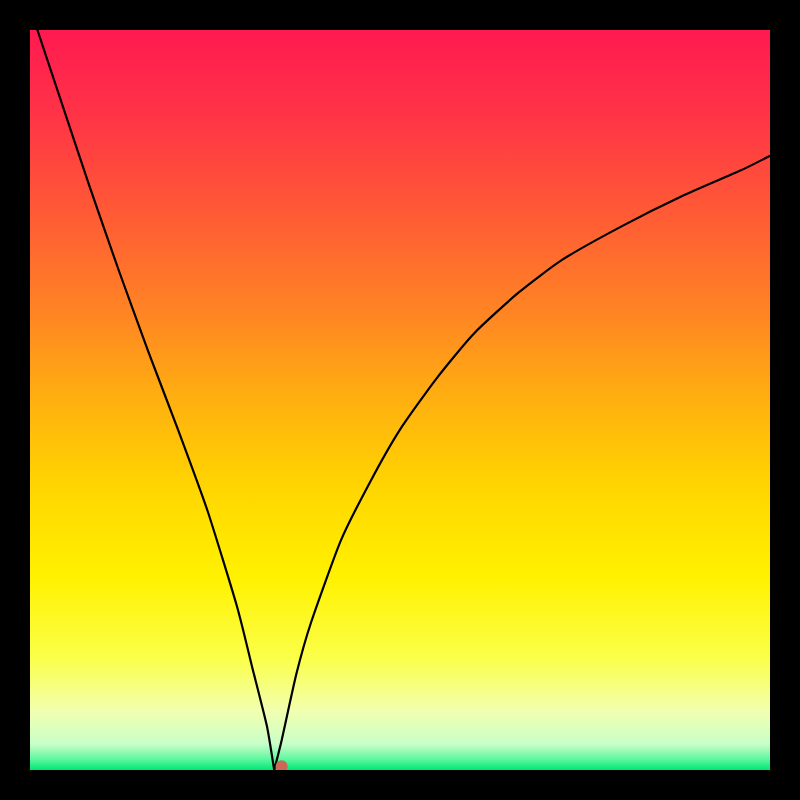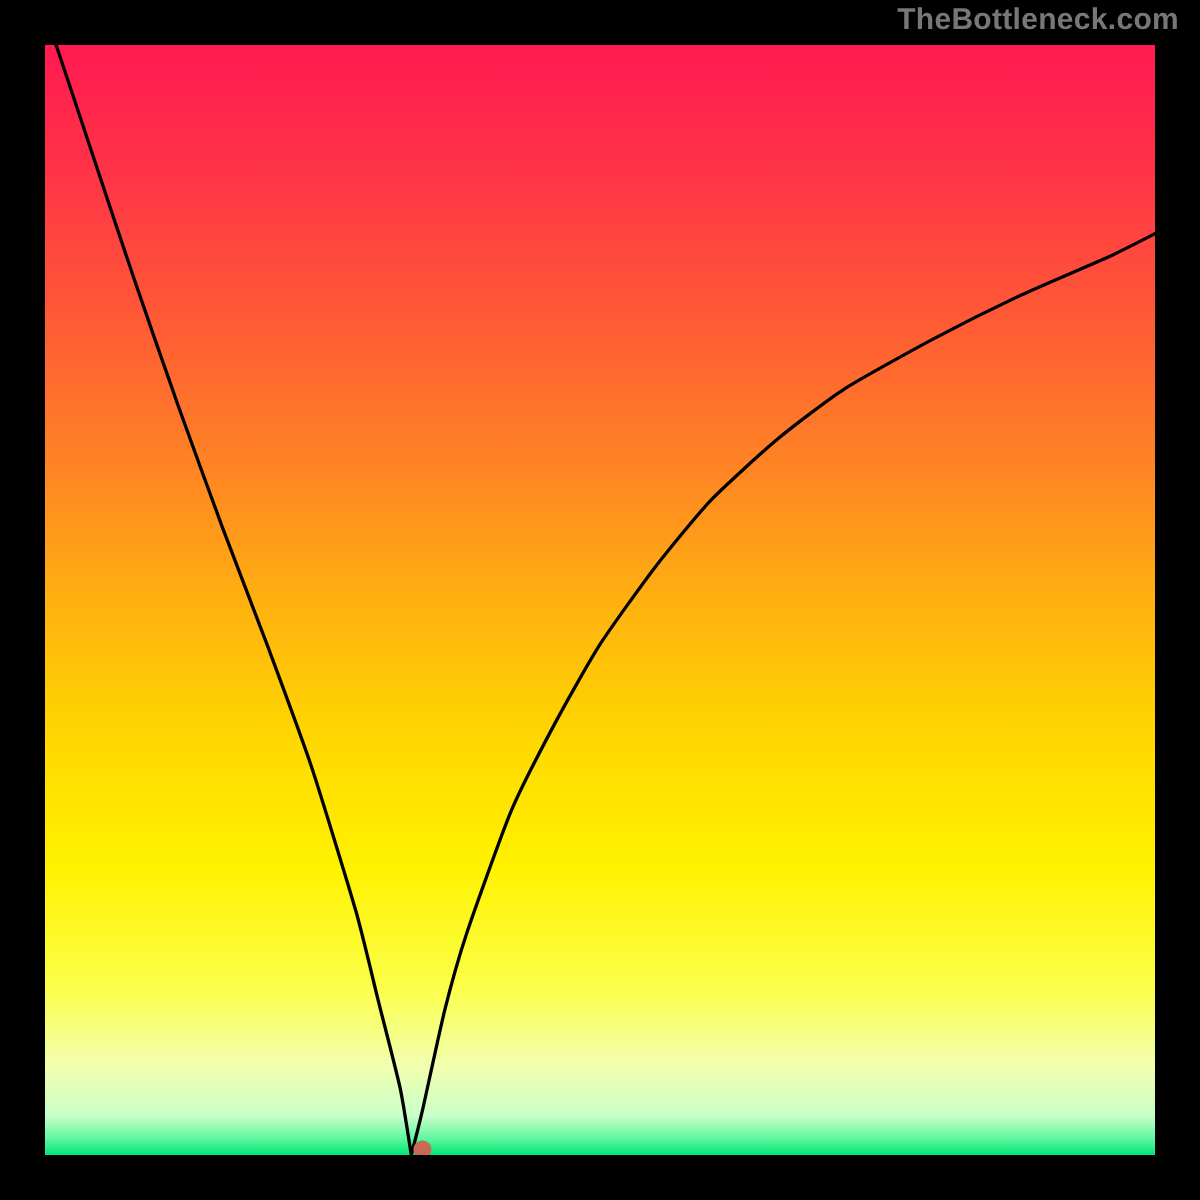--- a/index.html
+++ b/index.html
@@ -38,21 +38,20 @@
   svg {
     display: block;
     width: 740px;
     height: 740px;
   }
 </style>
 </head>
 <body>
 
 <div class="frame">
-  <div class="watermark">TheBottleneck.com</div>
   <div class="plot-area">
     <svg id="chart-svg" viewBox="0 0 740 740">
       <defs>
         <linearGradient id="bg-grad" x1="0" y1="0" x2="0" y2="1">
             <stop offset="0%" stop-color="#ff1a51"></stop>
             <stop offset="12%" stop-color="#ff3546"></stop>
             <stop offset="25%" stop-color="#ff5b35"></stop>
             <stop offset="38%" stop-color="#ff8424"></stop>
             <stop offset="50%" stop-color="#ffb010"></stop>
             <stop offset="62%" stop-color="#ffd600"></stop>

